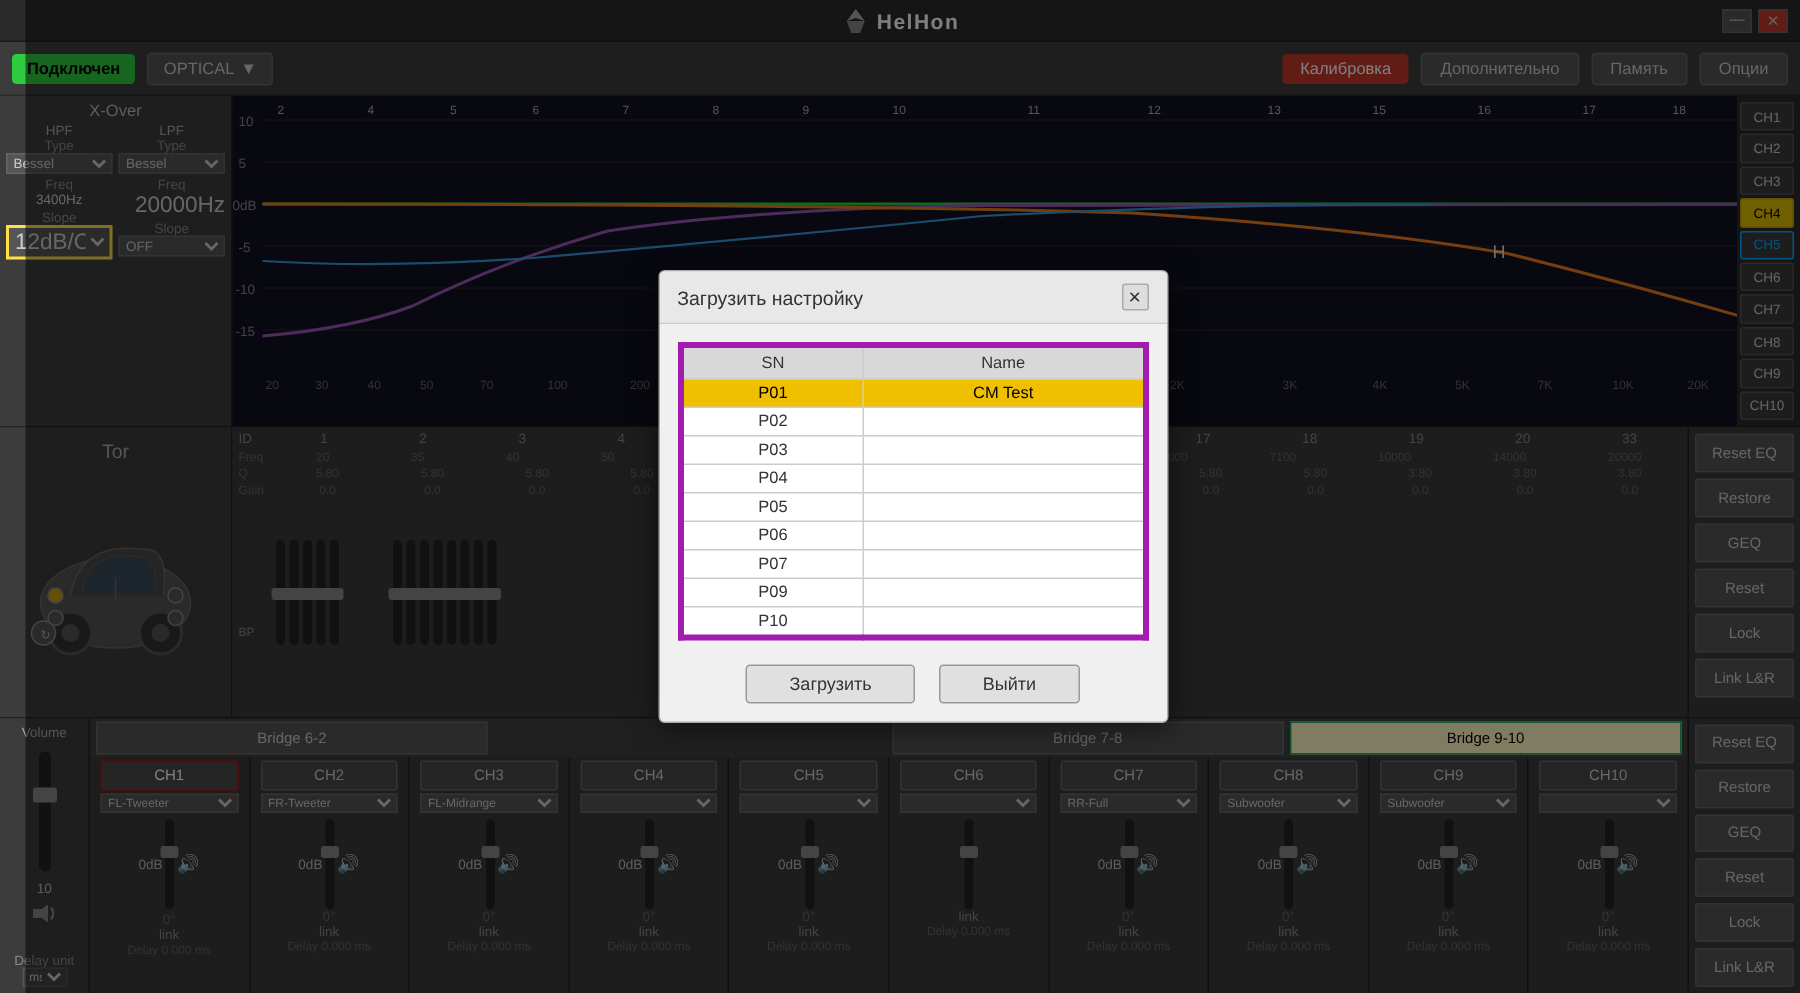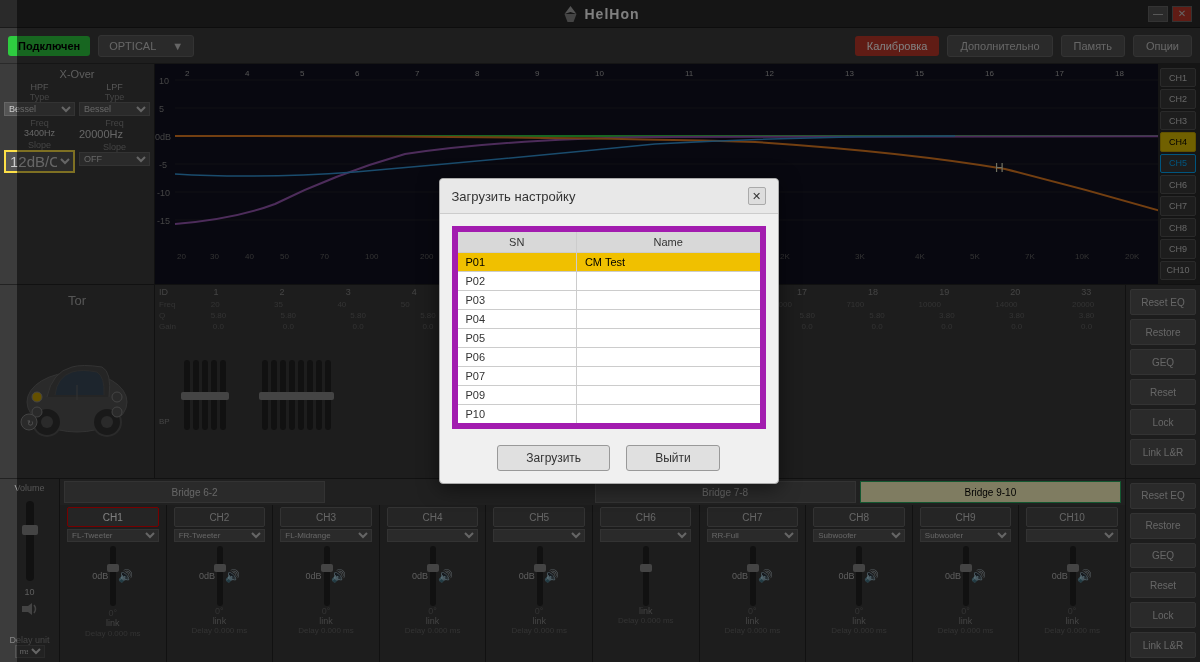--- a/index.html
+++ b/index.html
@@ -78,21 +78,21 @@
     }
     .btn-optical {
       background: #555;
       color: #ccc;
       font-size: 11px;
       padding: 4px 10px;
       border: 1px solid #666;
       border-radius: 3px;
       display: flex;
       align-items: center;
-      gap: 16px;
+      gap: 4px;
       cursor: pointer;
     }
     .toolbar-spacer { flex: 1; }
     .btn-red {
       background: #c0392b;
       color: #fff;
       font-size: 11px;
       padding: 4px 12px;
       border: none;
       border-radius: 3px;
@@ -168,21 +168,22 @@
       font-size: 11px;
       color: #333;
       cursor: pointer;
     }
     .dialog-body {
       padding: 12px;
     }
     .dialog-table {
       width: 100%;
       border-collapse: collapse;
-      border: 6px solid #a21caf;
+      border: 4px solid #a21caf;
+      text-align: center;
     }
     .dialog-table th {
       background: #d8d8d8;
       color: #333;
       font-size: 11px;
       padding: 4px 8px;
       border: 1px solid #ccc;
       font-weight: normal;
     }
     .dialog-table td {
@@ -317,21 +318,21 @@
             <option>12dB/Oct</option>
           </select>
         </div>
         <div style="flex:1;">
           <div style="font-size:9px; color:#aaa; text-align:center;">LPF</div>
           <div style="font-size:9px; color:#888; text-align:center;">Type</div>
           <select style="width:100%; background:#555; border:1px solid #666; color:#ccc; font-size:9px;">
             <option>Bessel</option>
           </select>
           <div style="font-size:9px; color:#888; text-align:center; margin-top:2px;">Freq</div>
-          <div style="font-size:11px; color:#ccc; text-align:left;">20000Hz</div>
+          <div style="font-size:15px; color:#ccc; text-align:right;">20000Hz</div>
           <div style="font-size:9px; color:#888; text-align:center; margin-top:2px;">Slope</div>
           <select style="width:100%; background:#555; border:1px solid #666; color:#ccc; font-size:9px;">
             <option>OFF</option>
           </select>
         </div>
       </div>
     </div>
 
     <div style="flex:1; position:relative; background:#101020; overflow:hidden;">
 

